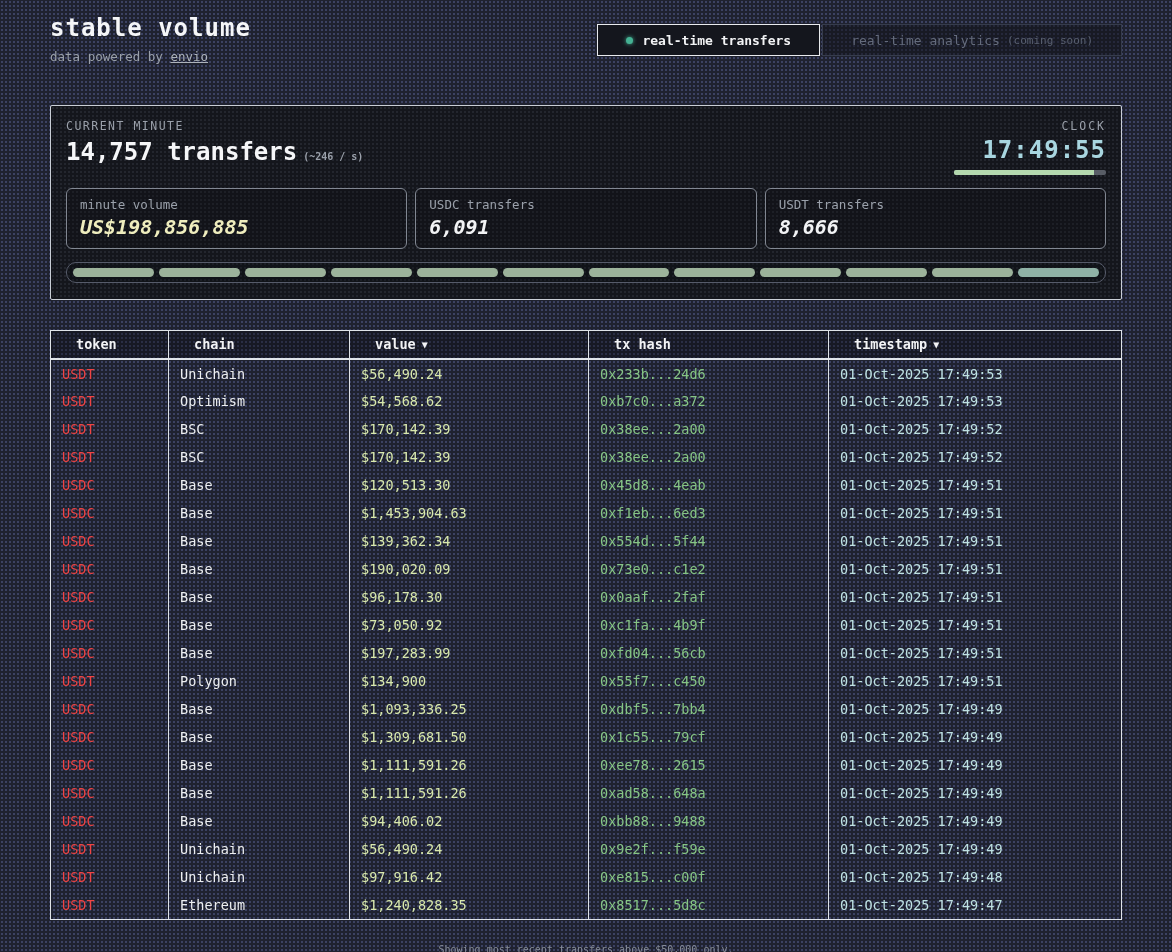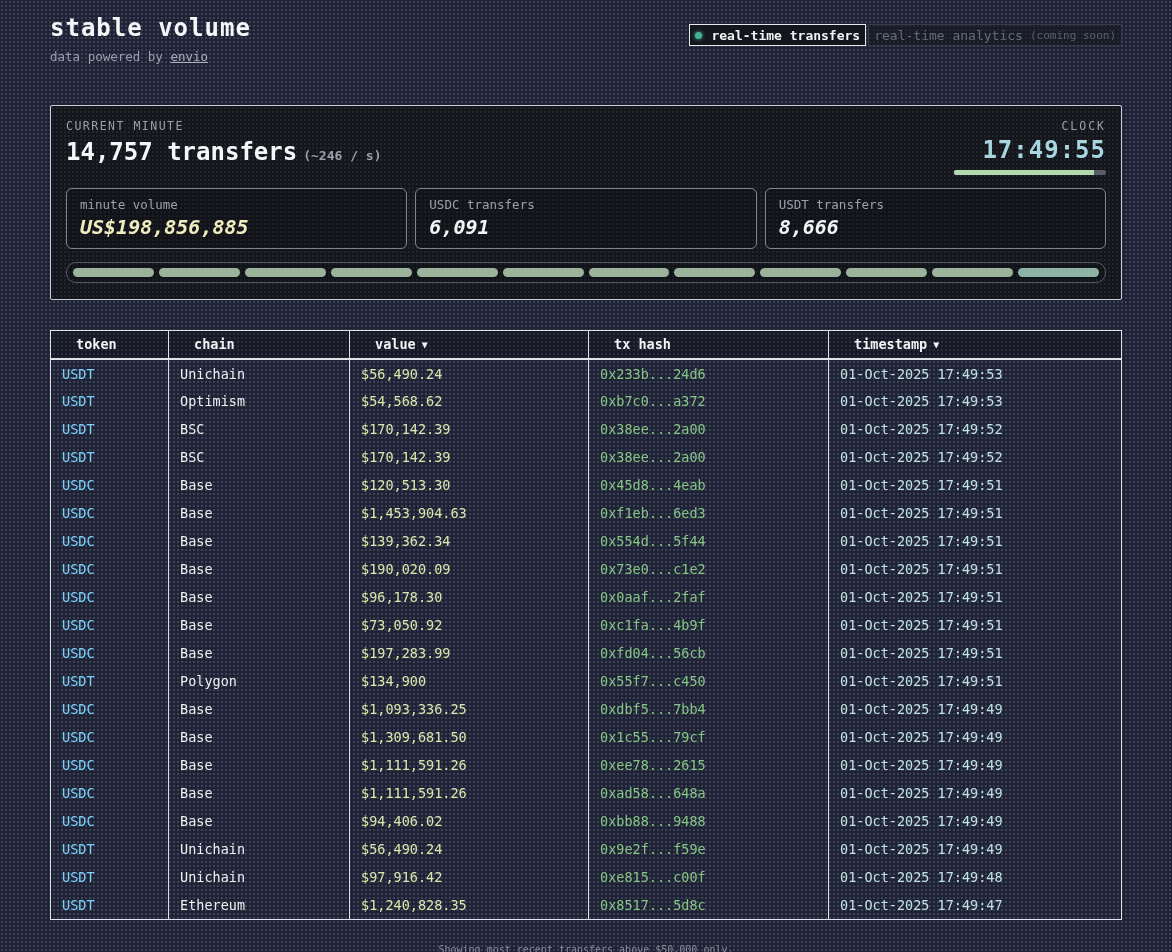--- a/index.html
+++ b/index.html
@@ -12,38 +12,38 @@
     color:#e8eaed;
   }
   .page { position:relative; width:1172px; height:952px; padding:0 50px; }
 
   
   .top { position:relative; padding-top:14px; height:105px; }
   .title { font-size:24px; font-weight:bold; color:#f5f6f8; letter-spacing:1px; }
   .powered { margin-top:7px; font-size:12.5px; color:#9aa0aa; }
   .powered a { color:#adb3bc; text-decoration:underline; cursor:pointer; }
   .tabs { position:absolute; top:24px; right:0; display:flex; gap:2px; }
-  .tab { display:flex; align-items:center; height:22px; padding:0 5px;
+  .tab { display:flex; align-items:center; height:32px; padding:0 28px;
          font-family:inherit; font-size:13px; cursor:pointer; }
   .tab.active { background:#14161d; border:1px solid #e8eaed; color:#f2f3f5; font-weight:bold; }
   .tab.inactive { background:rgba(18,20,28,0.55); border:1px solid #363c4c; color:#646b7c; }
   .live-dot { width:7px; height:7px; border-radius:50%; background:#45b294;
               box-shadow:0 0 4px #45b294; margin-right:9px; }
   .coming { font-size:11px; margin-left:7px; color:#596070; }
 
   
   .hero { position:relative; height:195px; border:1px solid #c9ced6; border-radius:2px;
           background-color:#14161c;
           background-image:radial-gradient(circle,#23262e 1px,transparent 1.3px);
           background-size:4px 4px;
           padding:13px 15px; }
   .hero-top { display:flex; justify-content:space-between; align-items:flex-start; }
   .eyebrow { font-size:11.5px; color:#9aa0aa; letter-spacing:1.5px; }
   .transfers-line { margin-top:5px; font-size:24px; font-weight:bold; color:#f5f6f8; }
-  .rate { font-size:13px; font-weight:bold; color:#9aa0aa; margin-left:6px; }
+  .rate { font-size:10px; font-weight:bold; color:#9aa0aa; margin-left:6px; }
   .clock-box { text-align:right; }
   .clock-label { font-size:11.5px; color:#9aa0aa; letter-spacing:2px; }
   .clock-time { margin-top:3px; font-size:24px; font-weight:bold; color:#a8d6e0; letter-spacing:1px; }
   .clock-track { margin-top:6px; margin-left:auto; width:152px; height:5px; background:#585d66;
                  border-radius:2px; overflow:hidden; }
   .clock-fill { height:100%; background:#b4d9ae; }
 
   .stats { display:flex; gap:8px; margin-top:13px; }
   .stat { flex:1; border:1px solid #818792; border-radius:6px; padding:8px 13px 9px;
           background:rgba(10,12,17,0.25); }
@@ -62,21 +62,21 @@
           border:1px solid #dfe3e8; }
   col.c-token { width:118px; } col.c-chain { width:181px; } col.c-value { width:239px; }
   col.c-hash { width:240px; } col.c-time { width:auto; }
   th { text-align:left; font-size:13.5px; font-weight:bold; color:#f2f3f5;
        padding:5px 25px 6px; border-right:1px solid #dfe3e8; border-bottom:2px solid #dfe3e8;
        background:rgba(8,10,15,0.35); }
   th:last-child, td:last-child { border-right:none; }
   td { height:28px; padding:0 11px; font-size:13.5px; border-right:1px solid #dfe3e8;
        white-space:nowrap; overflow:hidden; }
   .sort-arrow { font-size:10px; margin-left:6px; position:relative; top:-1px; }
-  td.col-token { color:#7dd3fc;margin-left:48px; }
+  td.col-token { color:#ef4444;margin-left:48px; }
   td.col-chain { color:#eceef0; }
   td.col-value { color:#d9e9ad; }
   td.col-tx_hash { color:#86c585; cursor:pointer; }
   td.col-timestamp { color:#bfe2e3; }
 
   .footer-note { margin-top:24px; text-align:center; font-size:10px; color:#878d99; }
 </style>
 </head>
 <body>
 

